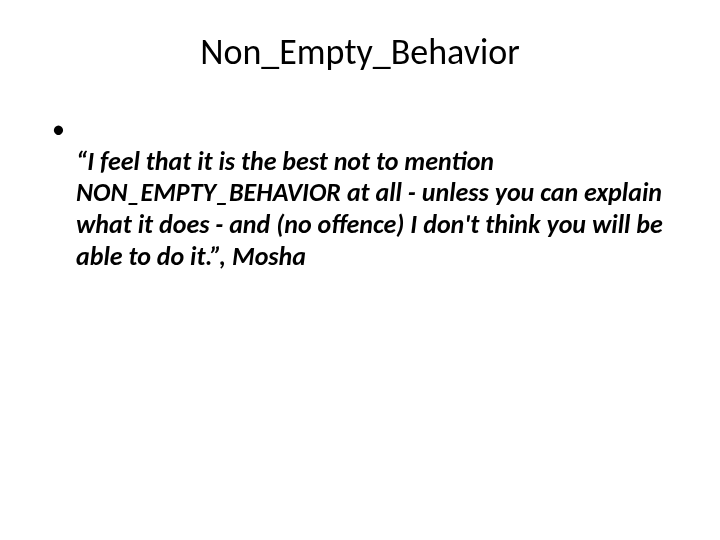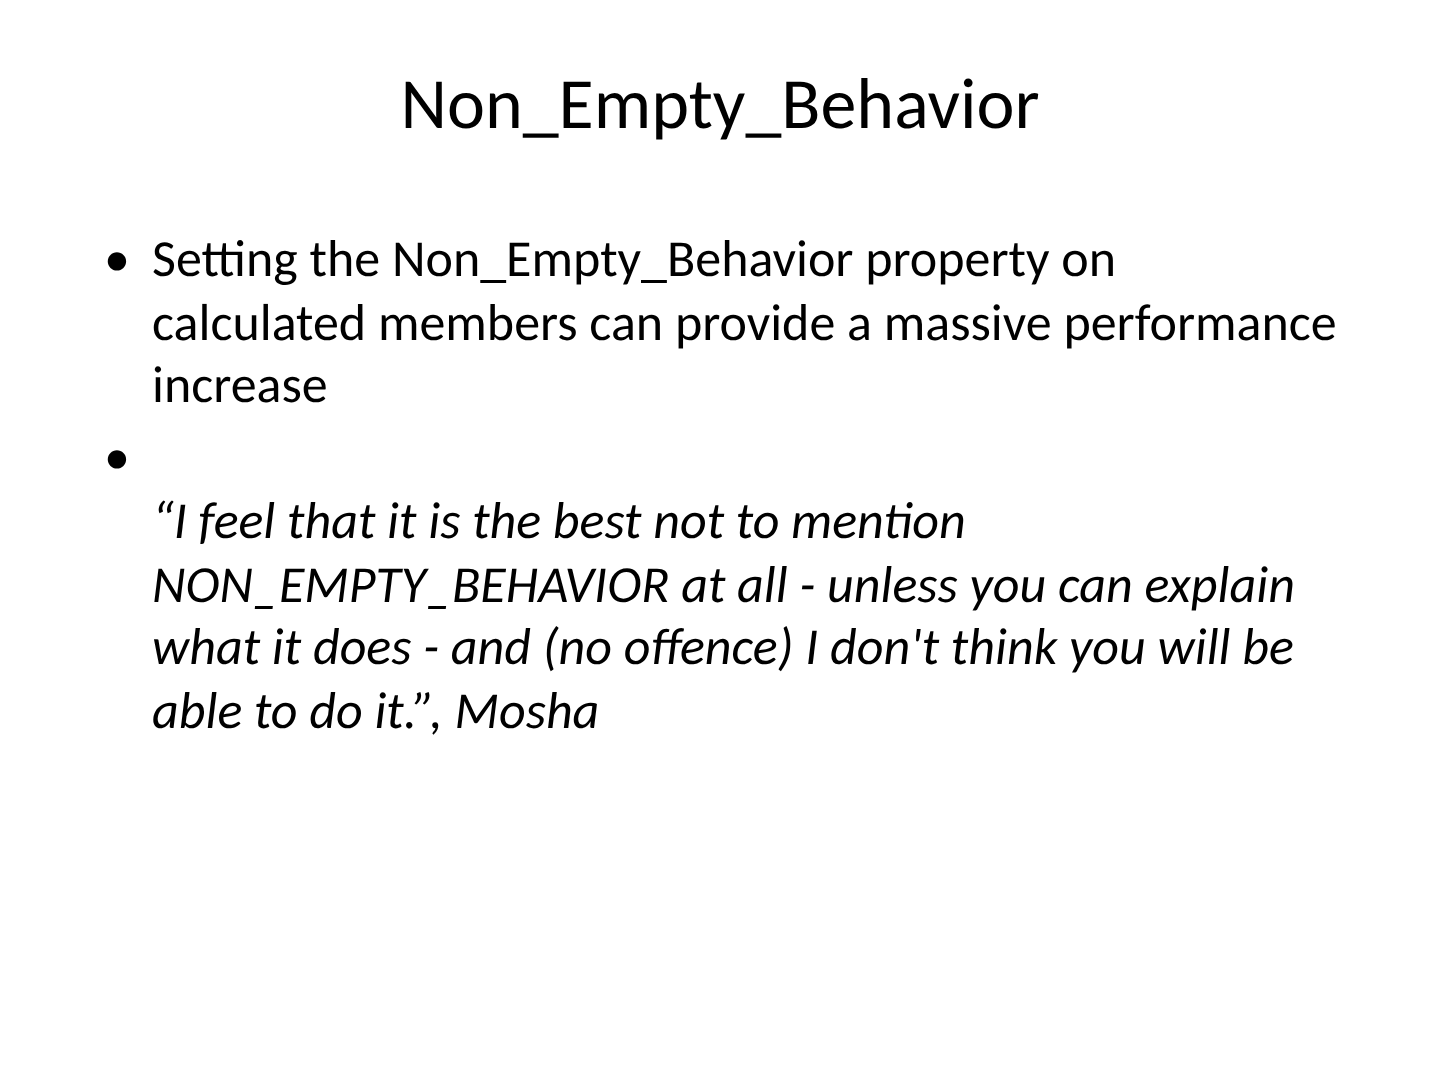--- a/index.html
+++ b/index.html
@@ -39,29 +39,27 @@
   ul.bullets > li::before {
     content: "•";
     position: absolute;
     left: 2px;
     top: 0;
     font-size: 26px;
     line-height: 1.22;
   }
   .quote {
     font-style: italic;
+    font-weight: bold;
   }
 </style>
 </head>
 <body>
 
 <div class="slide">
   <h1 class="title">Non_Empty_Behavior</h1>
   <ul class="bullets">
     <li>
-      <span>Setting the Non_Empty_Behavior property on calculated members can provide a massive performance increase</span>
-    </li>
-    <li>
       <br>
       <span class="quote">“I feel that it is the best not to mention NON_EMPTY_BEHAVIOR at all - unless you can explain what it does - and (no offence) I don't think you will be able to do it.”, Mosha</span>
     </li>
   </ul>
 </div>
 
 </body></html>

